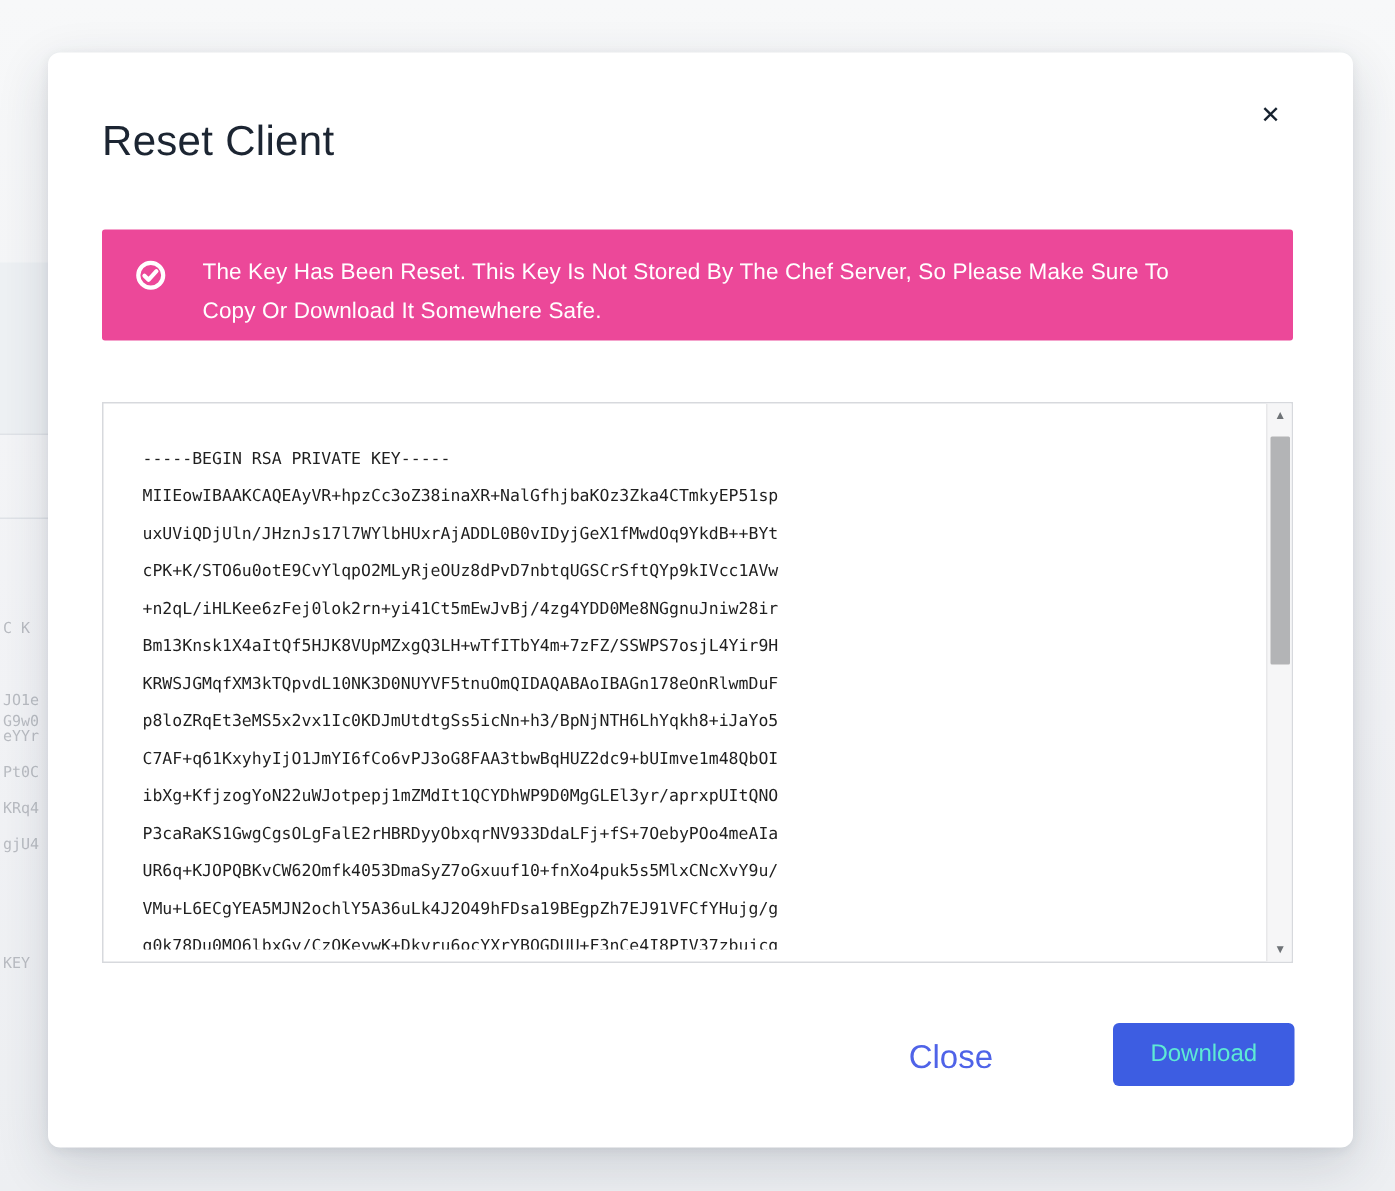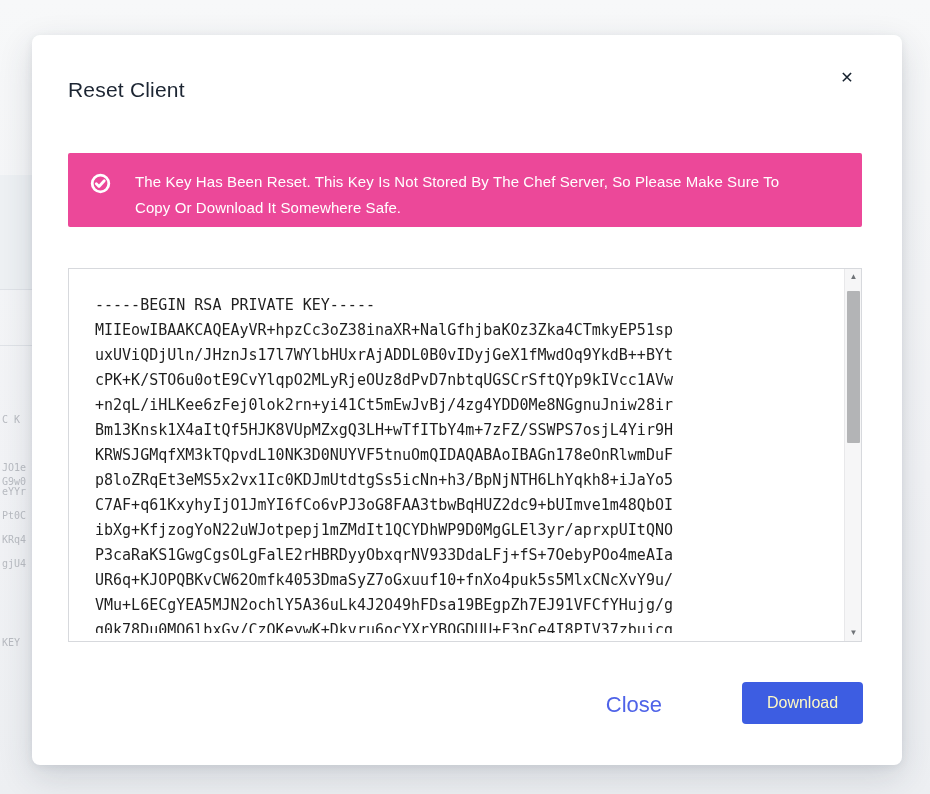--- a/index.html
+++ b/index.html
@@ -37,21 +37,21 @@
   }
 
   
   .modal {
     position: absolute; left: 32px; top: 35px; width: 870px; height: 730px;
     background: #ffffff; border-radius: 8px;
     box-shadow: 0 12px 34px rgba(40,50,70,0.16), 0 2px 8px rgba(40,50,70,0.08);
   }
   .modal-title {
     position: absolute; left: 36px; top: 43px;
-    font-size: 21px; font-weight: 500; color: #1c2532; letter-spacing: 0.2px;
+    font-size: 28px; font-weight: 500; color: #1c2532; letter-spacing: 0.2px;
   }
   .modal-close {
     position: absolute; right: 44px; top: 32px;
     width: 22px; height: 22px; line-height: 22px; text-align: center;
     font-size: 16px; color: #16212e; cursor: pointer;
   }
 
   
   .banner {
     position: absolute; left: 36px; top: 118px; width: 794px; height: 74px;
@@ -65,21 +65,21 @@
   }
 
   
   .key-box {
     position: absolute; left: 36px; top: 233px; width: 794px; height: 374px;
     border: 1px solid #d7d9dd; background: #ffffff;
   }
   .key-pre {
     position: absolute; left: 26px; top: 24px; right: 40px; bottom: 8px;
     font-family: "DejaVu Sans Mono", monospace;
-    font-size: 15px; line-height: 25px; color: #1f1f1f;
+    font-size: 11px; line-height: 25px; color: #1f1f1f;
     white-space: pre; overflow: hidden;
   }
   
   .scrollbar {
     position: absolute; top: 0; right: 0; width: 17px; height: 372px;
     background: #f6f6f7; border-left: 1px solid #e8e8ea;
   }
   .sb-arrow {
     position: absolute; left: 0; width: 17px; height: 16px;
     color: #6f7377; font-size: 8px; text-align: center; line-height: 16px;
@@ -95,21 +95,21 @@
   
   .footer-close {
     position: absolute; right: 240px; top: 657px;
     font-size: 22px; color: #4f63e8; cursor: pointer;
   }
   .footer-download {
     position: absolute; right: 39px; top: 647px;
     width: 121px; height: 42px;
     background: #3d5de2; border: none; border-radius: 4px;
     font-family: "Liberation Sans", sans-serif;
-    font-size: 16px; color: #fef9c3; cursor: pointer;
+    font-size: 16px; color: #5eead4; cursor: pointer;
   }
 </style>
 </head>
 <body>
 
 <div class="backdrop">
 
 
   <div class="bg-block" style="top:175px; height:114px;"></div>
   <div class="bg-line" style="top:289px;"></div>

